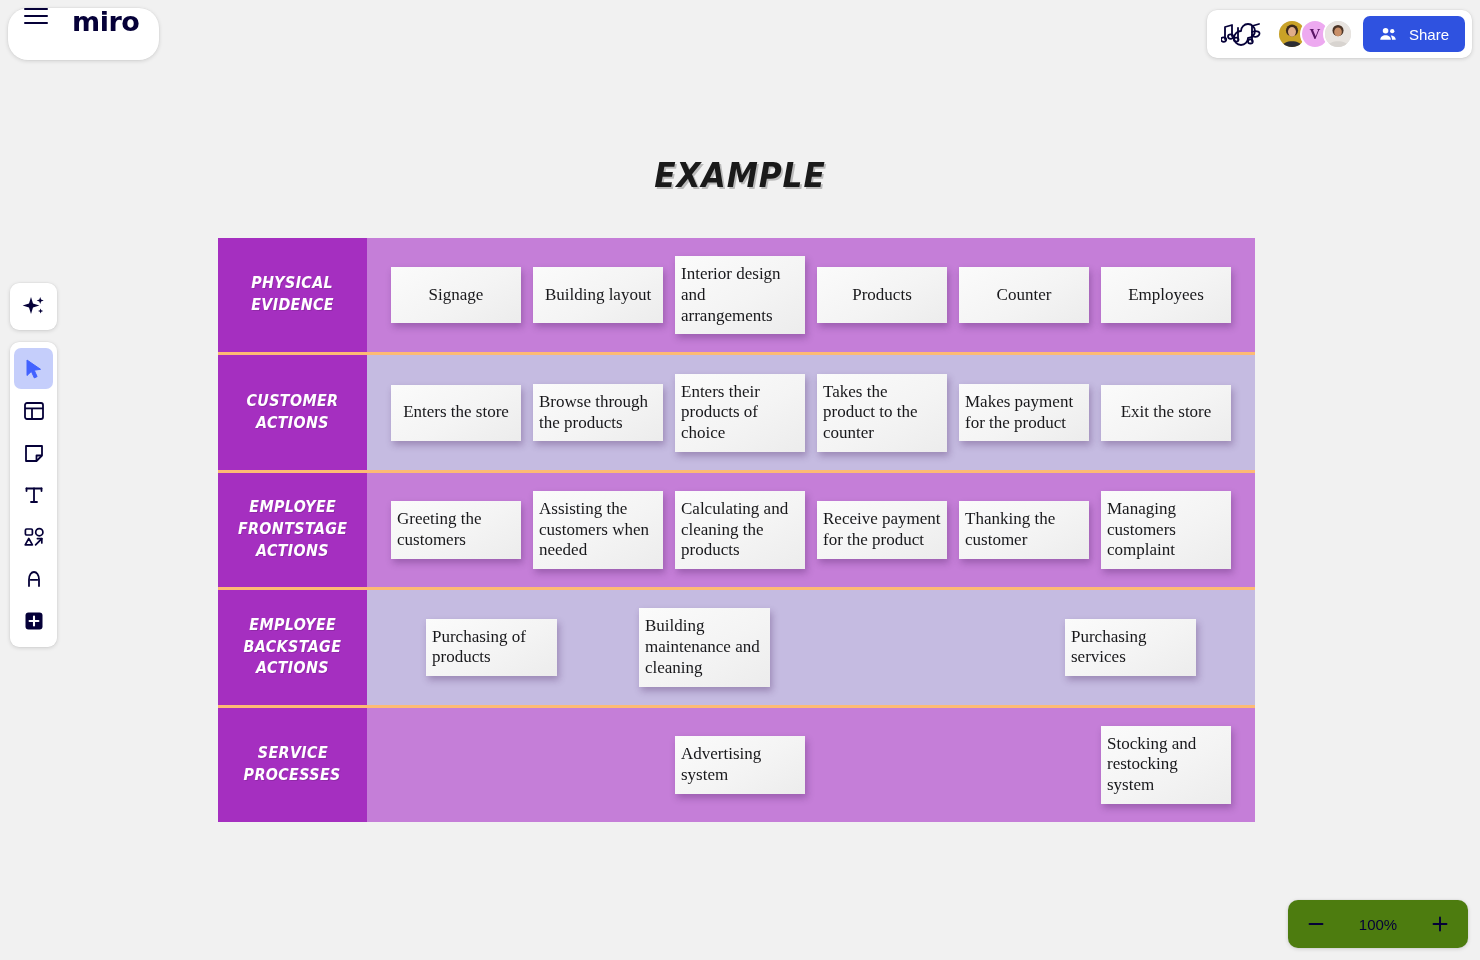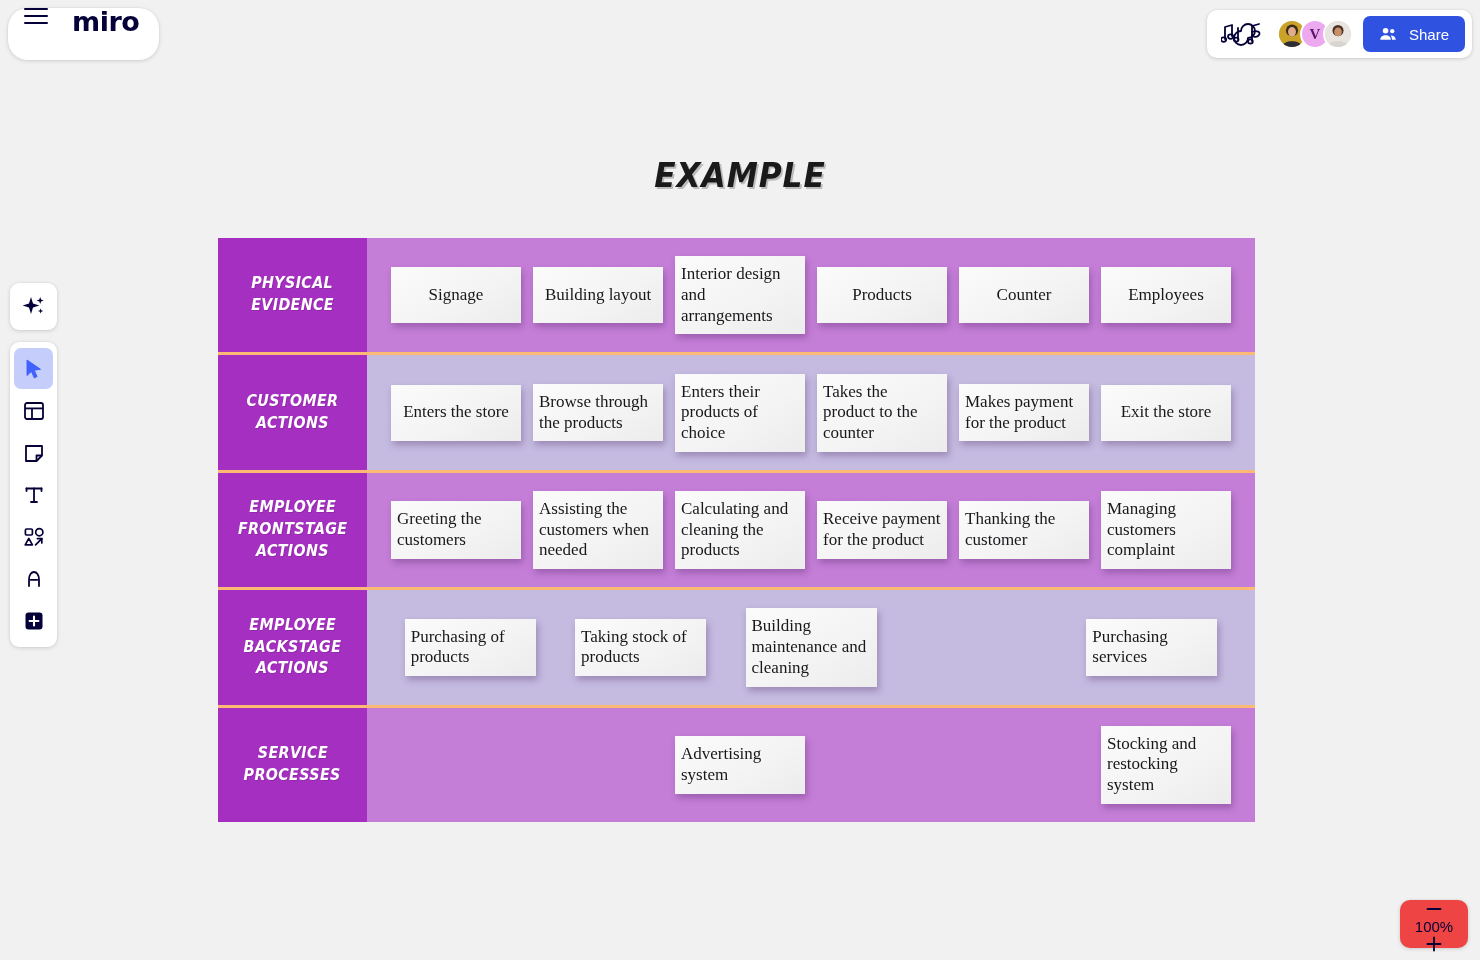--- a/index.html
+++ b/index.html
@@ -231,26 +231,25 @@
   .note.empty { background: none; box-shadow: none; cursor: default; }
 
   
   #zoom-control {
     position: absolute;
     right: 12px;
     bottom: 12px;
     height: 48px;
     display: flex;
     align-items: center;
-    gap: 0;
+    gap: 20px;
     padding: 0 10px;
-    background: #ef4444;
+    background: #4d7c0f;
     border-radius: 10px;
     box-shadow: 0 1px 4px rgba(0,0,0,.14), 0 0 0 .5px rgba(0,0,0,.04);
-    flex-direction: column;
   }
   .zoom-btn {
     width: 36px; height: 36px;
     border: none;
     background: transparent;
     border-radius: 7px;
     cursor: pointer;
     display: flex; align-items: center; justify-content: center;
   }
   .zoom-btn svg { display: block; }
@@ -488,23 +487,20 @@
     <div class="row-label">
       <span>EMPLOYEE</span>
       <span>BACKSTAGE</span>
       <span>ACTIONS</span>
     </div>
     <div class="row-body">
       <div class="cell">
           <div class="note">Purchasing of products</div>
         </div>
       <div class="cell">
-          <div class="note">Taking stock of products</div>
-        </div>
-      <div class="cell">
           <div class="note">Building maintenance and cleaning</div>
         </div>
       <div class="cell">
           <div class="note empty"></div>
         </div>
       <div class="cell">
           <div class="note">Purchasing services</div>
         </div>
     </div>
   </div>

